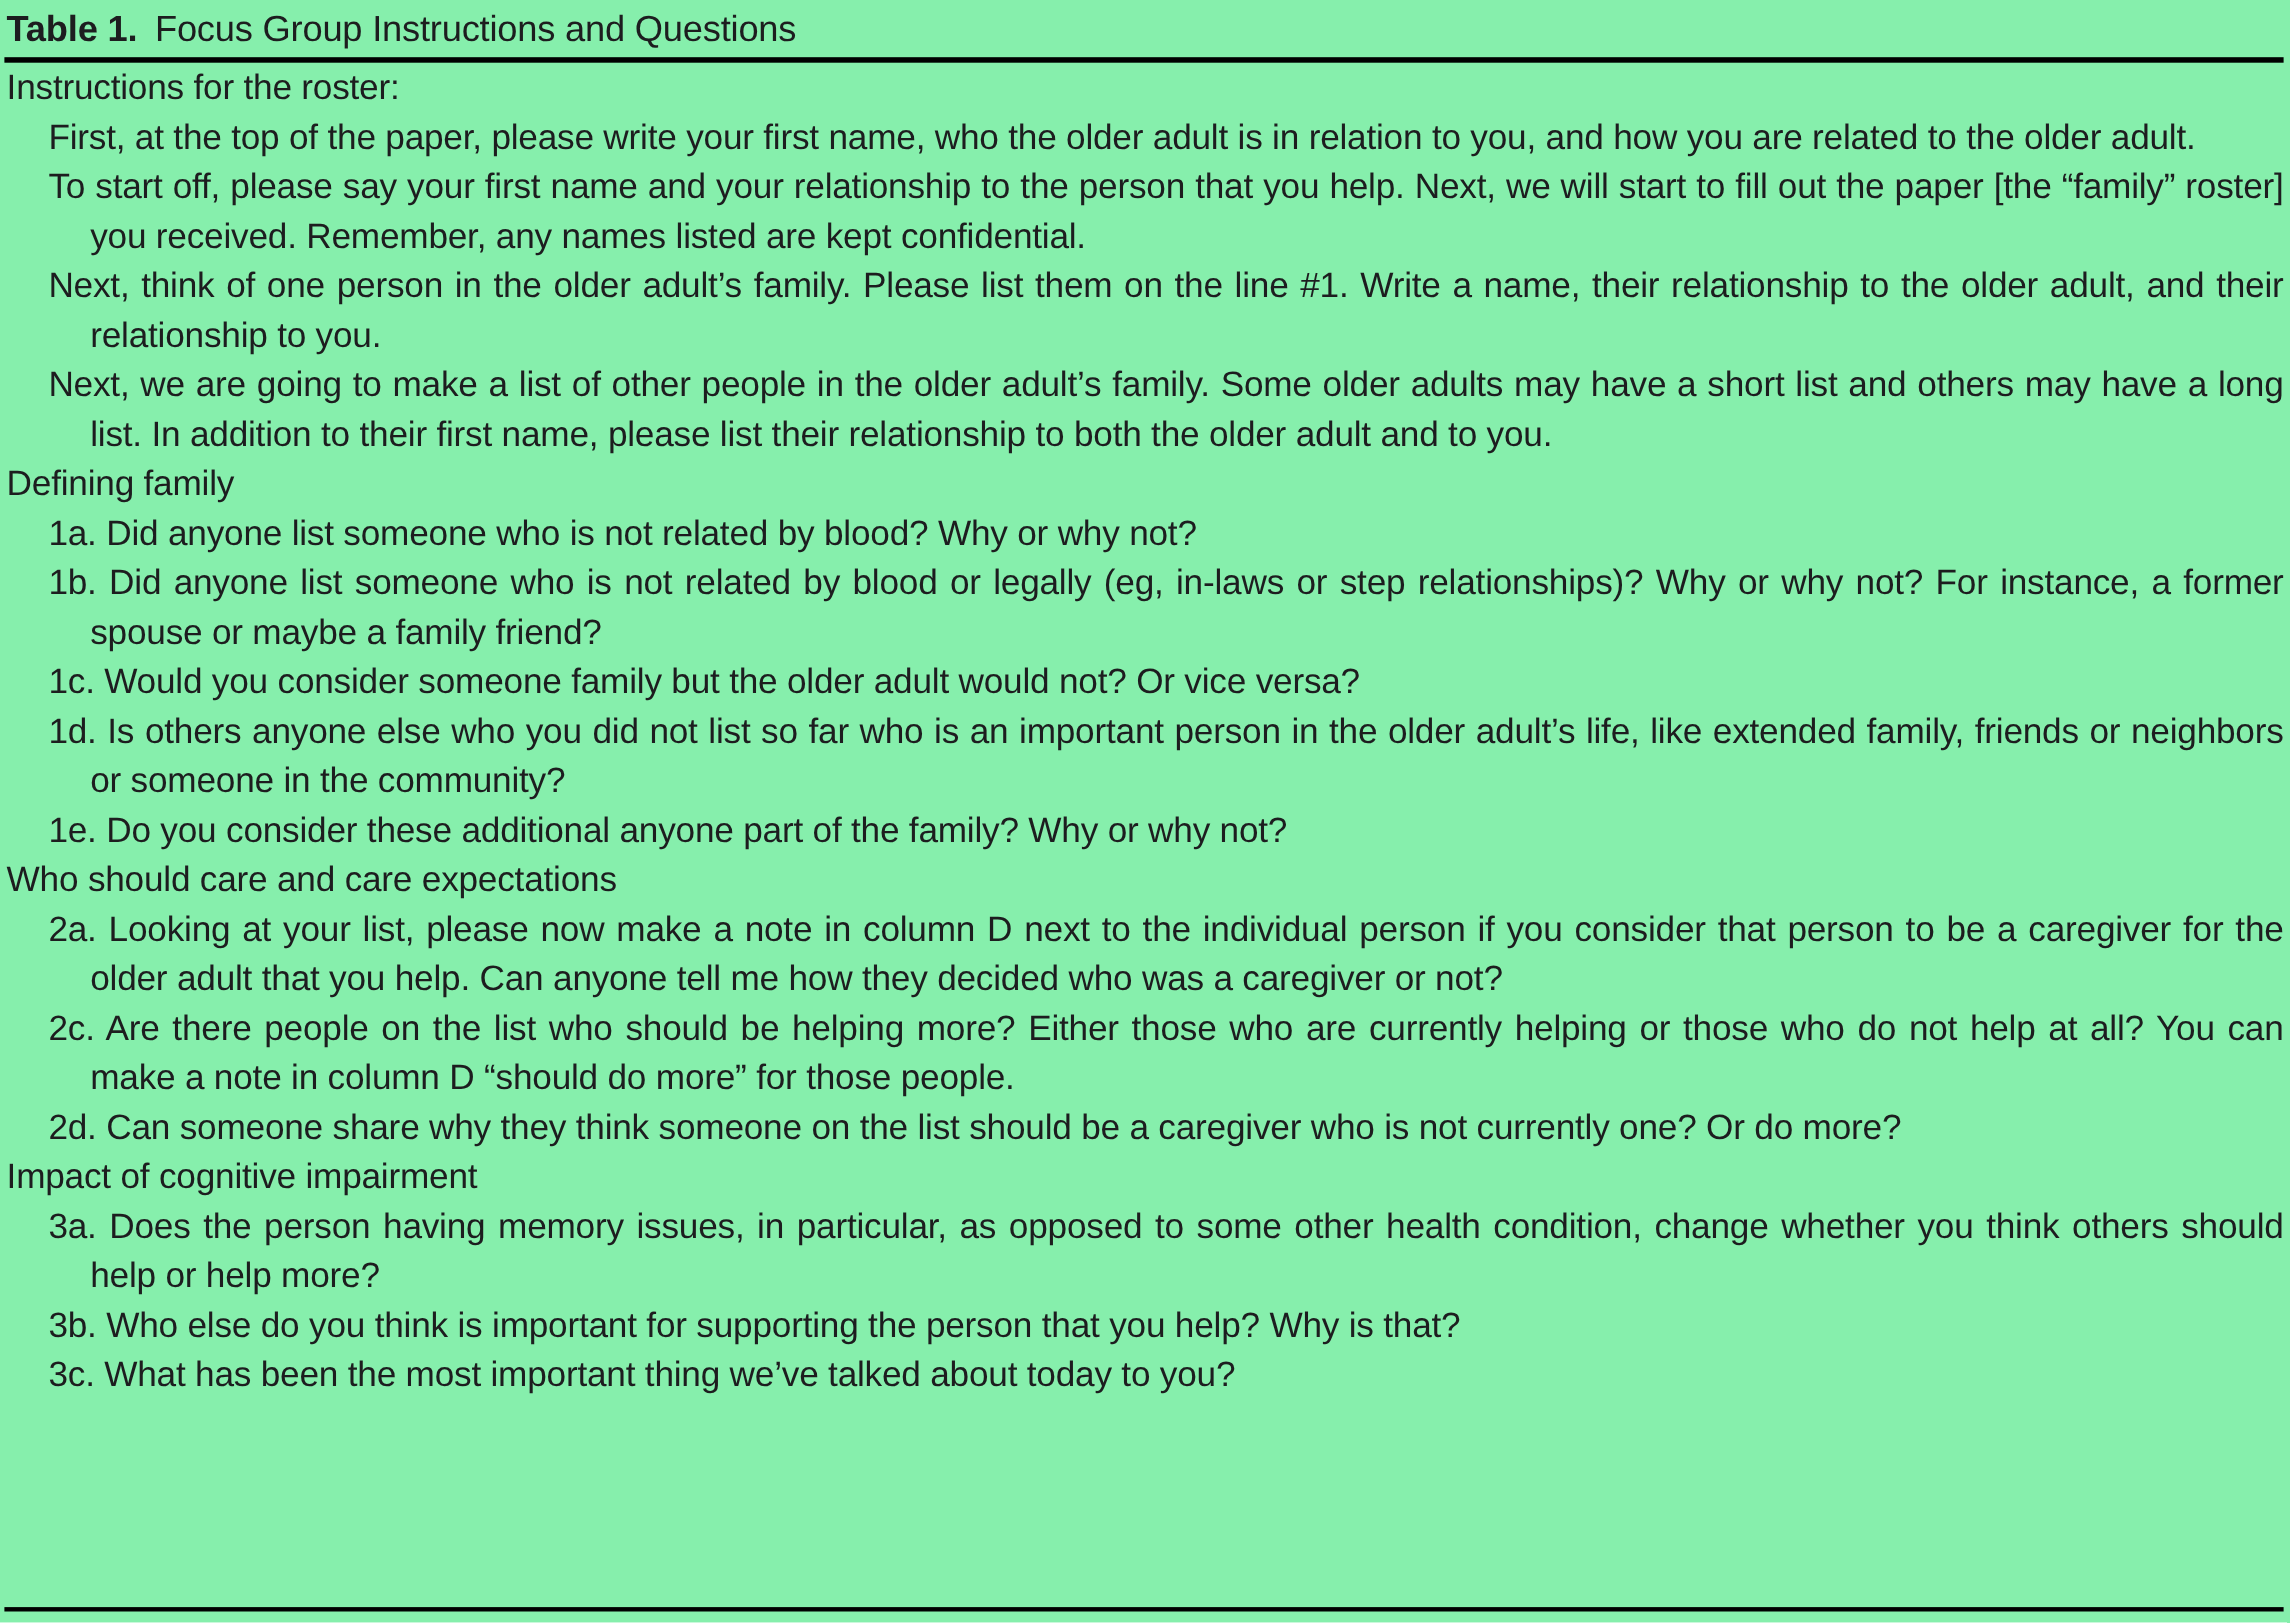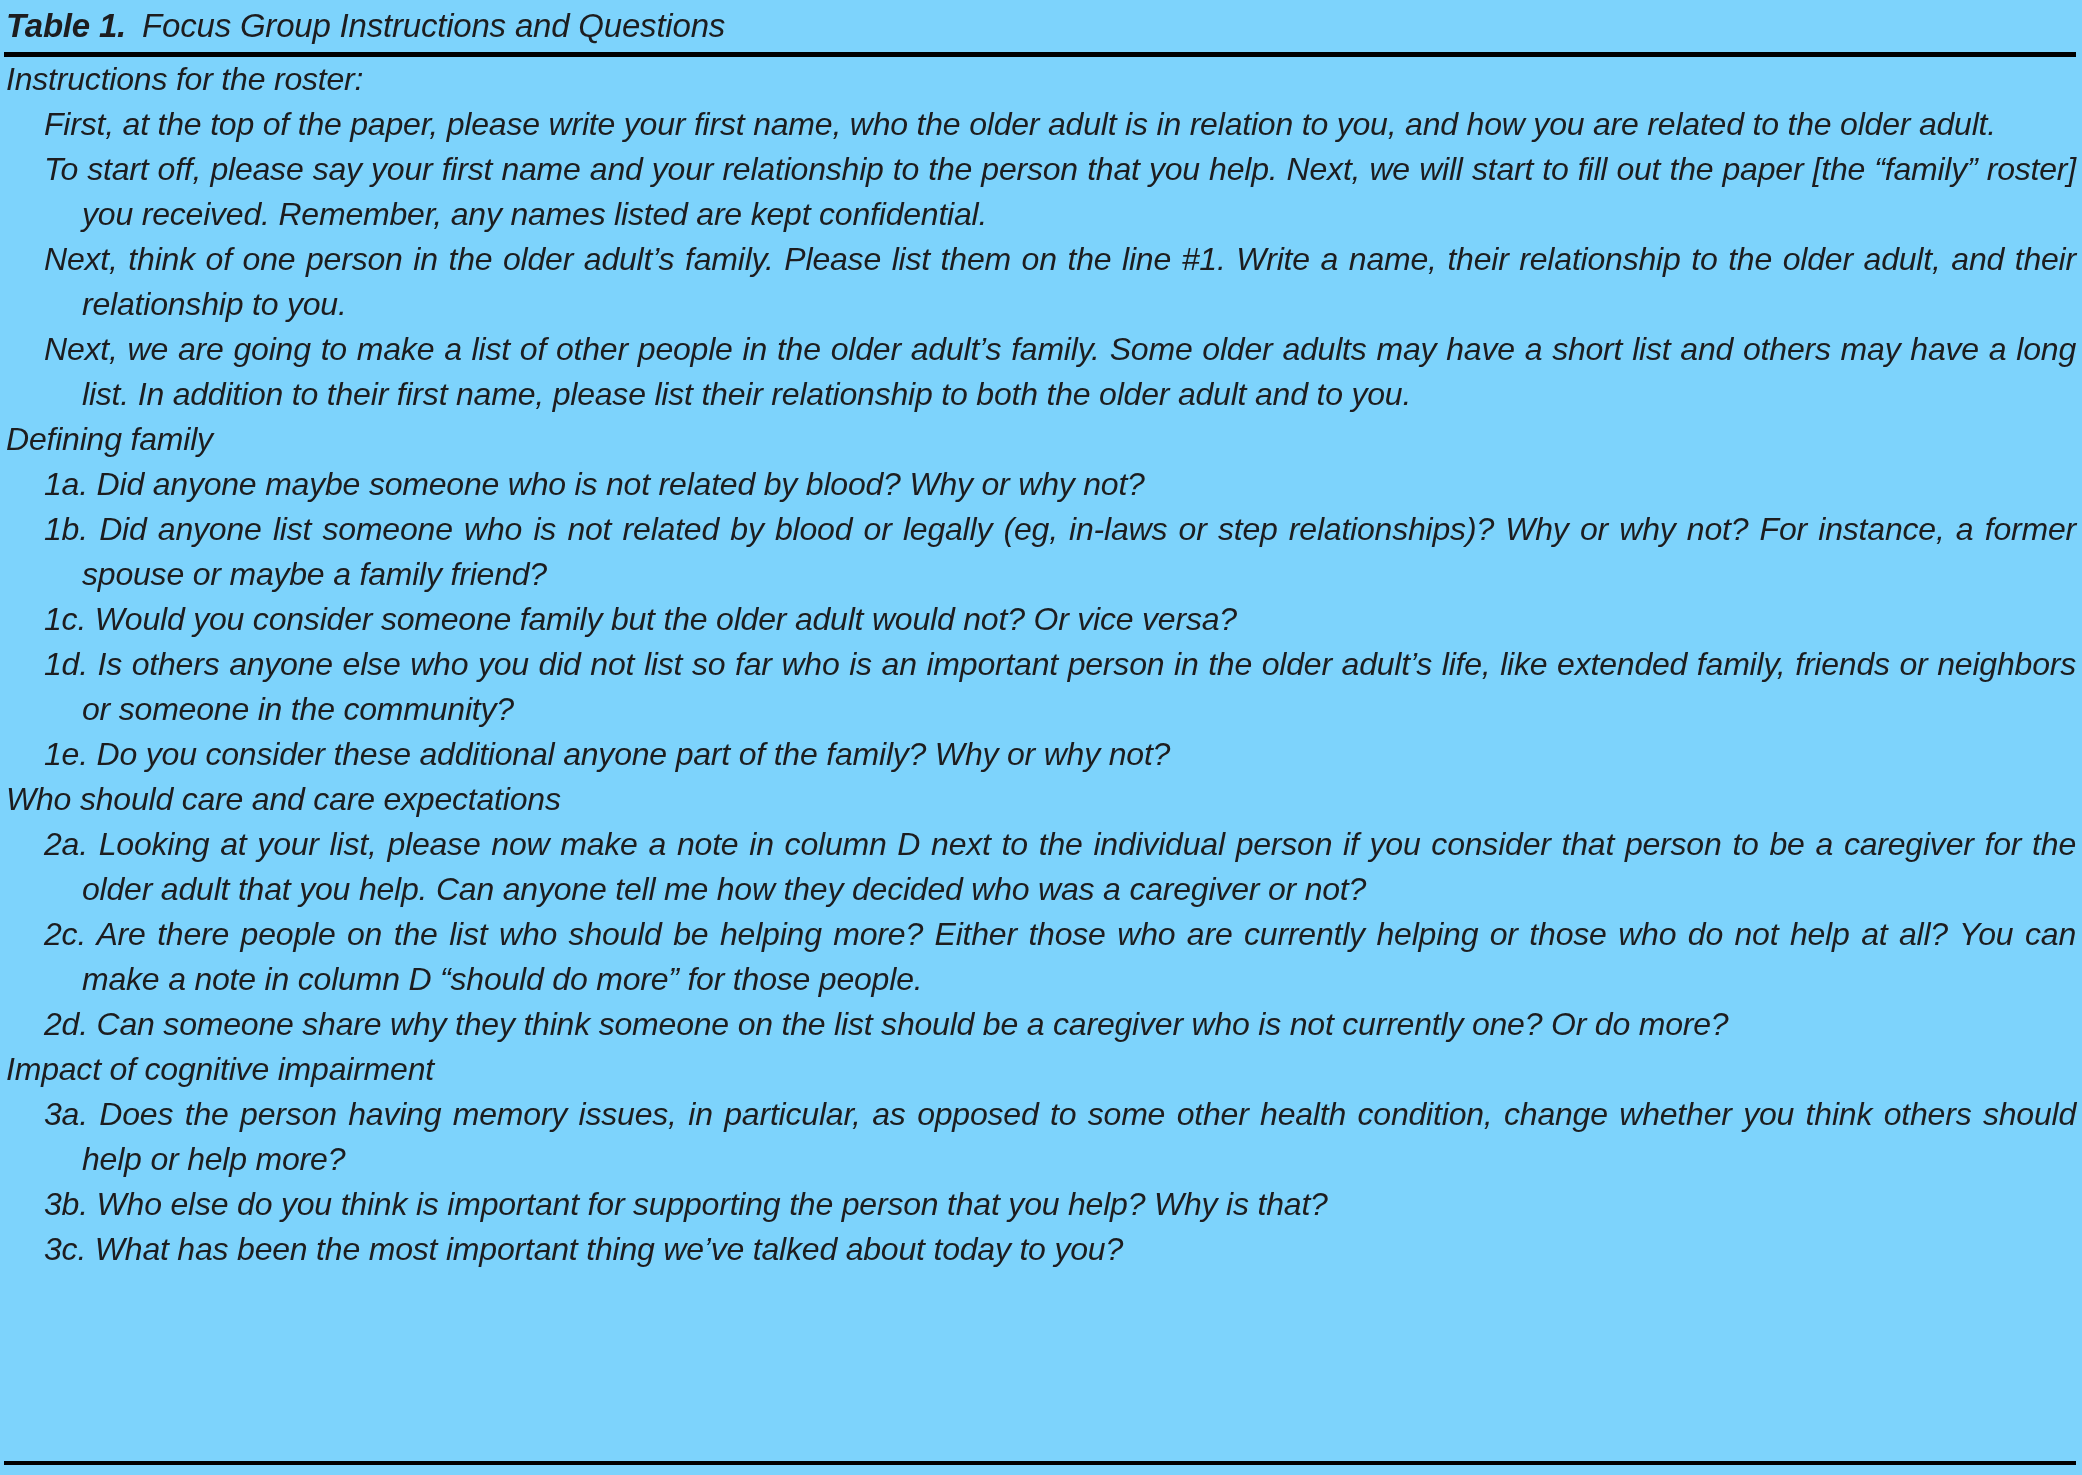--- a/index.html
+++ b/index.html
@@ -5,28 +5,27 @@
   html, body {
     margin: 0;
     padding: 0;
     background: #ffffff;
     overflow: hidden;
   }
   .page {
     width: 2082px;
     height: 1475px;
     box-sizing: border-box;
-    background: #7dd3fc;
+    background: #86efac;
     color: #1d1d1f;
     font-family: "Liberation Sans", sans-serif;
     display: flex;
     flex-direction: column;
     overflow: hidden;
     padding: 0 6px 10px 4px;
-    font-style: italic;
   }
   .title-row {
     font-size: 33px;
     line-height: 40px;
     padding: 6px 0 0 2px;
     letter-spacing: -0.2px;
     white-space: nowrap;
   }
   .title-label {
     font-weight: bold;
@@ -75,21 +74,21 @@
 
   <div class="content">
 
     <p class="section-head">Instructions for the roster:</p>
     <p class="item">First, at the top of the paper, please write your first name, who the older adult is in relation to you, and how you are related to the older adult.</p>
     <p class="item">To start off, please say your first name and your relationship to the person that you help. Next, we will start to fill out the paper [the “family” roster] you received. Remember, any names listed are kept confidential.</p>
     <p class="item">Next, think of one person in the older adult’s family. Please list them on the line #1. Write a name, their relationship to the older adult, and their relationship to you.</p>
     <p class="item">Next, we are going to make a list of other people in the older adult’s family. Some older adults may have a short list and others may have a long list. In addition to their first name, please list their relationship to both the older adult and to you.</p>
 
     <p class="section-head">Defining family</p>
-    <p class="item">1a. Did anyone maybe someone who is not related by blood? Why or why not?</p>
+    <p class="item">1a. Did anyone list someone who is not related by blood? Why or why not?</p>
     <p class="item">1b. Did anyone list someone who is not related by blood or legally (eg, in-laws or step relationships)? Why or why not? For instance, a former spouse or maybe a family friend?</p>
     <p class="item">1c. Would you consider someone family but the older adult would not? Or vice versa?</p>
     <p class="item">1d. Is others anyone else who you did not list so far who is an important person in the older adult’s life, like extended family, friends or neighbors or someone in the community?</p>
     <p class="item">1e. Do you consider these additional anyone part of the family? Why or why not?</p>
 
     <p class="section-head">Who should care and care expectations</p>
     <p class="item">2a. Looking at your list, please now make a note in column D next to the individual person if you consider that person to be a caregiver for the older adult that you help. Can anyone tell me how they decided who was a caregiver or not?</p>
     <p class="item">2c. Are there people on the list who should be helping more? Either those who are currently helping or those who do not help at all? You can make a note in column D “should do more” for those people.</p>
     <p class="item">2d. Can someone share why they think someone on the list should be a caregiver who is not currently one? Or do more?</p>
 

